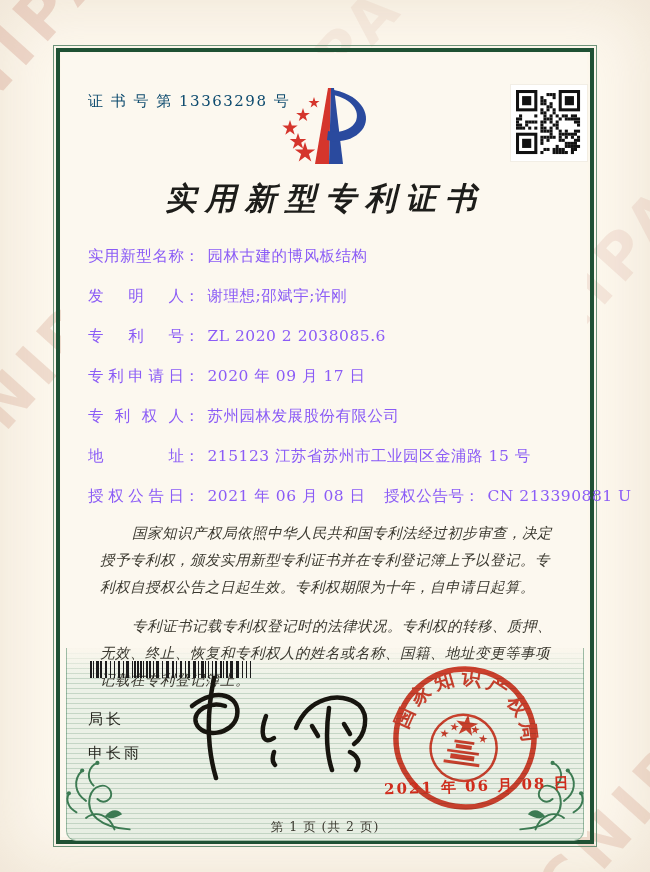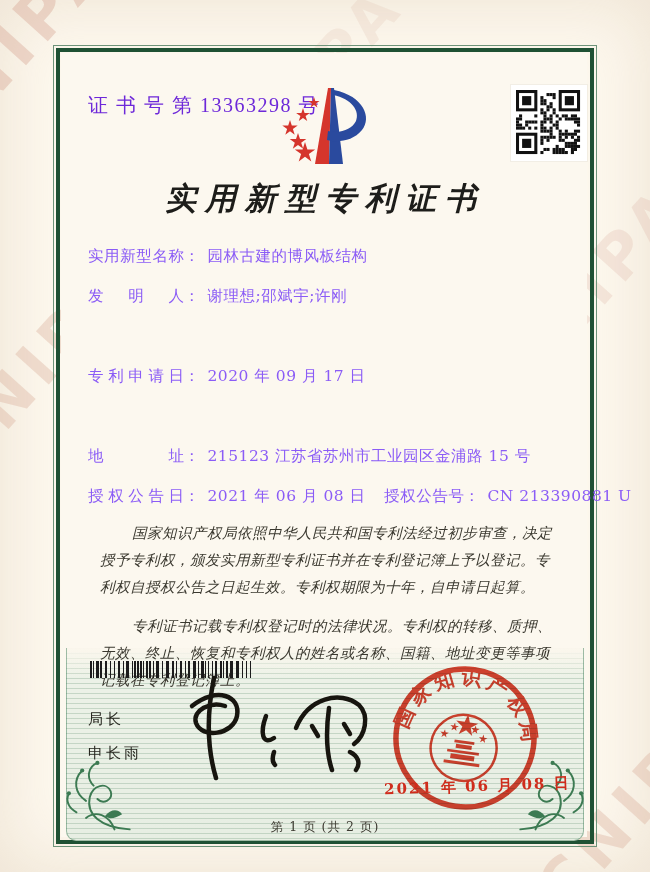--- a/index.html
+++ b/index.html
@@ -26,21 +26,21 @@
   .band{position:absolute;left:66px;top:648px;width:516px;height:192px;z-index:4;
         border:1px solid rgba(70,130,95,0.5);border-top:none;border-radius:0 0 10px 10px;
         background:
           linear-gradient(180deg,#fbf7ed 0px,rgba(251,247,237,0) 30px),
           repeating-linear-gradient(180deg,rgba(118,158,130,0.33) 0 1px,rgba(0,0,0,0) 1px 5px),
           linear-gradient(#edf2e8,#e7eee3);}
   .ornament{position:absolute;width:95px;height:95px;z-index:6;}
   .orn-l{left:48px;top:742px;}
   .orn-r{left:507px;top:742px;transform:scaleX(-1);}
   
-  .cert-no{position:absolute;left:88px;top:92px;z-index:5;font-size:20px;color:#6d28d9;letter-spacing:1.5px;font-family:Liberation Serif, serif;}
+  .cert-no{position:absolute;left:88px;top:92px;z-index:5;font-size:15px;color:#0c4a6e;letter-spacing:1.5px;}
   .logo{position:absolute;left:272px;top:80px;width:110px;height:90px;z-index:5;}
   .qr{position:absolute;left:511px;top:85px;width:76px;height:76px;background:#fff;z-index:5;
       box-shadow:0 0 0 1px rgba(0,0,0,0.04);}
   .title{position:absolute;left:0;top:178px;width:650px;text-align:center;z-index:5;
          font-size:31px;font-weight:bold;color:#1d1d1a;letter-spacing:9px;font-style:italic;}
   
   .fields{position:absolute;left:88px;top:246px;width:480px;height:290px;z-index:5;
           font-size:15.5px;color:#8b5cf6;}
   .frow{position:absolute;left:0;white-space:nowrap;}
   .flabel{display:inline-block;width:96px;text-align:justify;text-align-last:justify;}
@@ -273,22 +273,28 @@
 
   <div class="title">实用新型专利证书</div>
 
   <div class="fields">
     <div class="frow" style="top:0;">
       <span class="flabel">实用新型名称</span><span class="fcolon">：</span><span class="fvalue">园林古建的博风板结构</span>
     </div>
     <div class="frow" style="top:40px;">
       <span class="flabel">发明人</span><span class="fcolon">：</span><span class="fvalue">谢理想;邵斌宇;许刚</span>
     </div>
+    <div class="frow" style="top:80px;">
+      <span class="flabel">专利号</span><span class="fcolon">：</span><span class="fvalue">ZL 2020 2 2038085.6</span>
+    </div>
     <div class="frow" style="top:120px;">
       <span class="flabel">专利申请日</span><span class="fcolon">：</span><span class="fvalue">2020 年 09 月 17 日</span>
+    </div>
+    <div class="frow" style="top:160px;">
+      <span class="flabel">专利权人</span><span class="flabelcolon">：</span><span class="fvalue">苏州园林发展股份有限公司</span>
     </div>
     <div class="frow" style="top:200px;">
       <span class="flabel">地址</span><span class="fcolon">：</span><span class="fvalue">215123 江苏省苏州市工业园区金浦路 15 号</span>
     </div>
     <div class="frow" style="top:240px;width:480px;">
       <span class="flabel">授权公告日</span><span class="fcolon">：</span><span class="fvalue">2021 年 06 月 08 日</span>
       <span class="grant2">
         <span class="flabel">授权公告号</span><span class="fcolon">：</span><span class="fvalue">CN 213390881 U</span>
       </span>
     </div>

